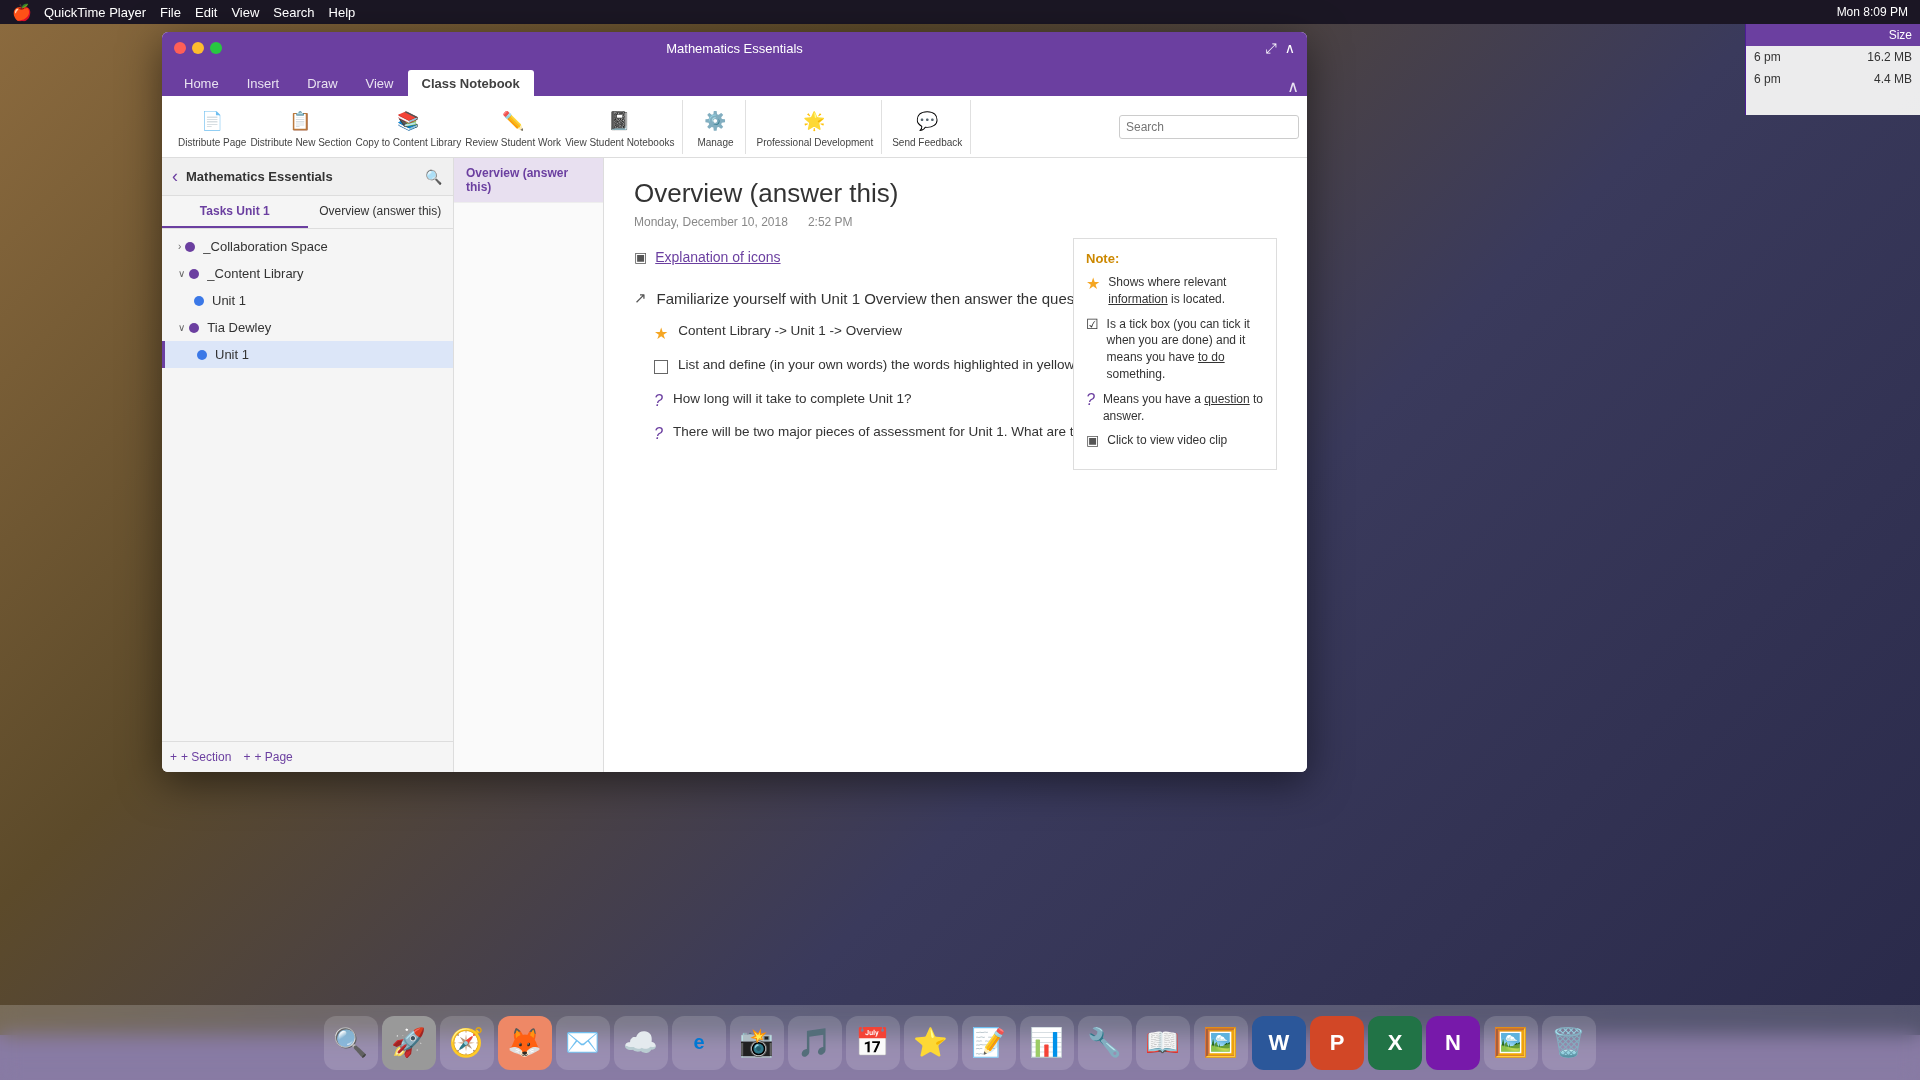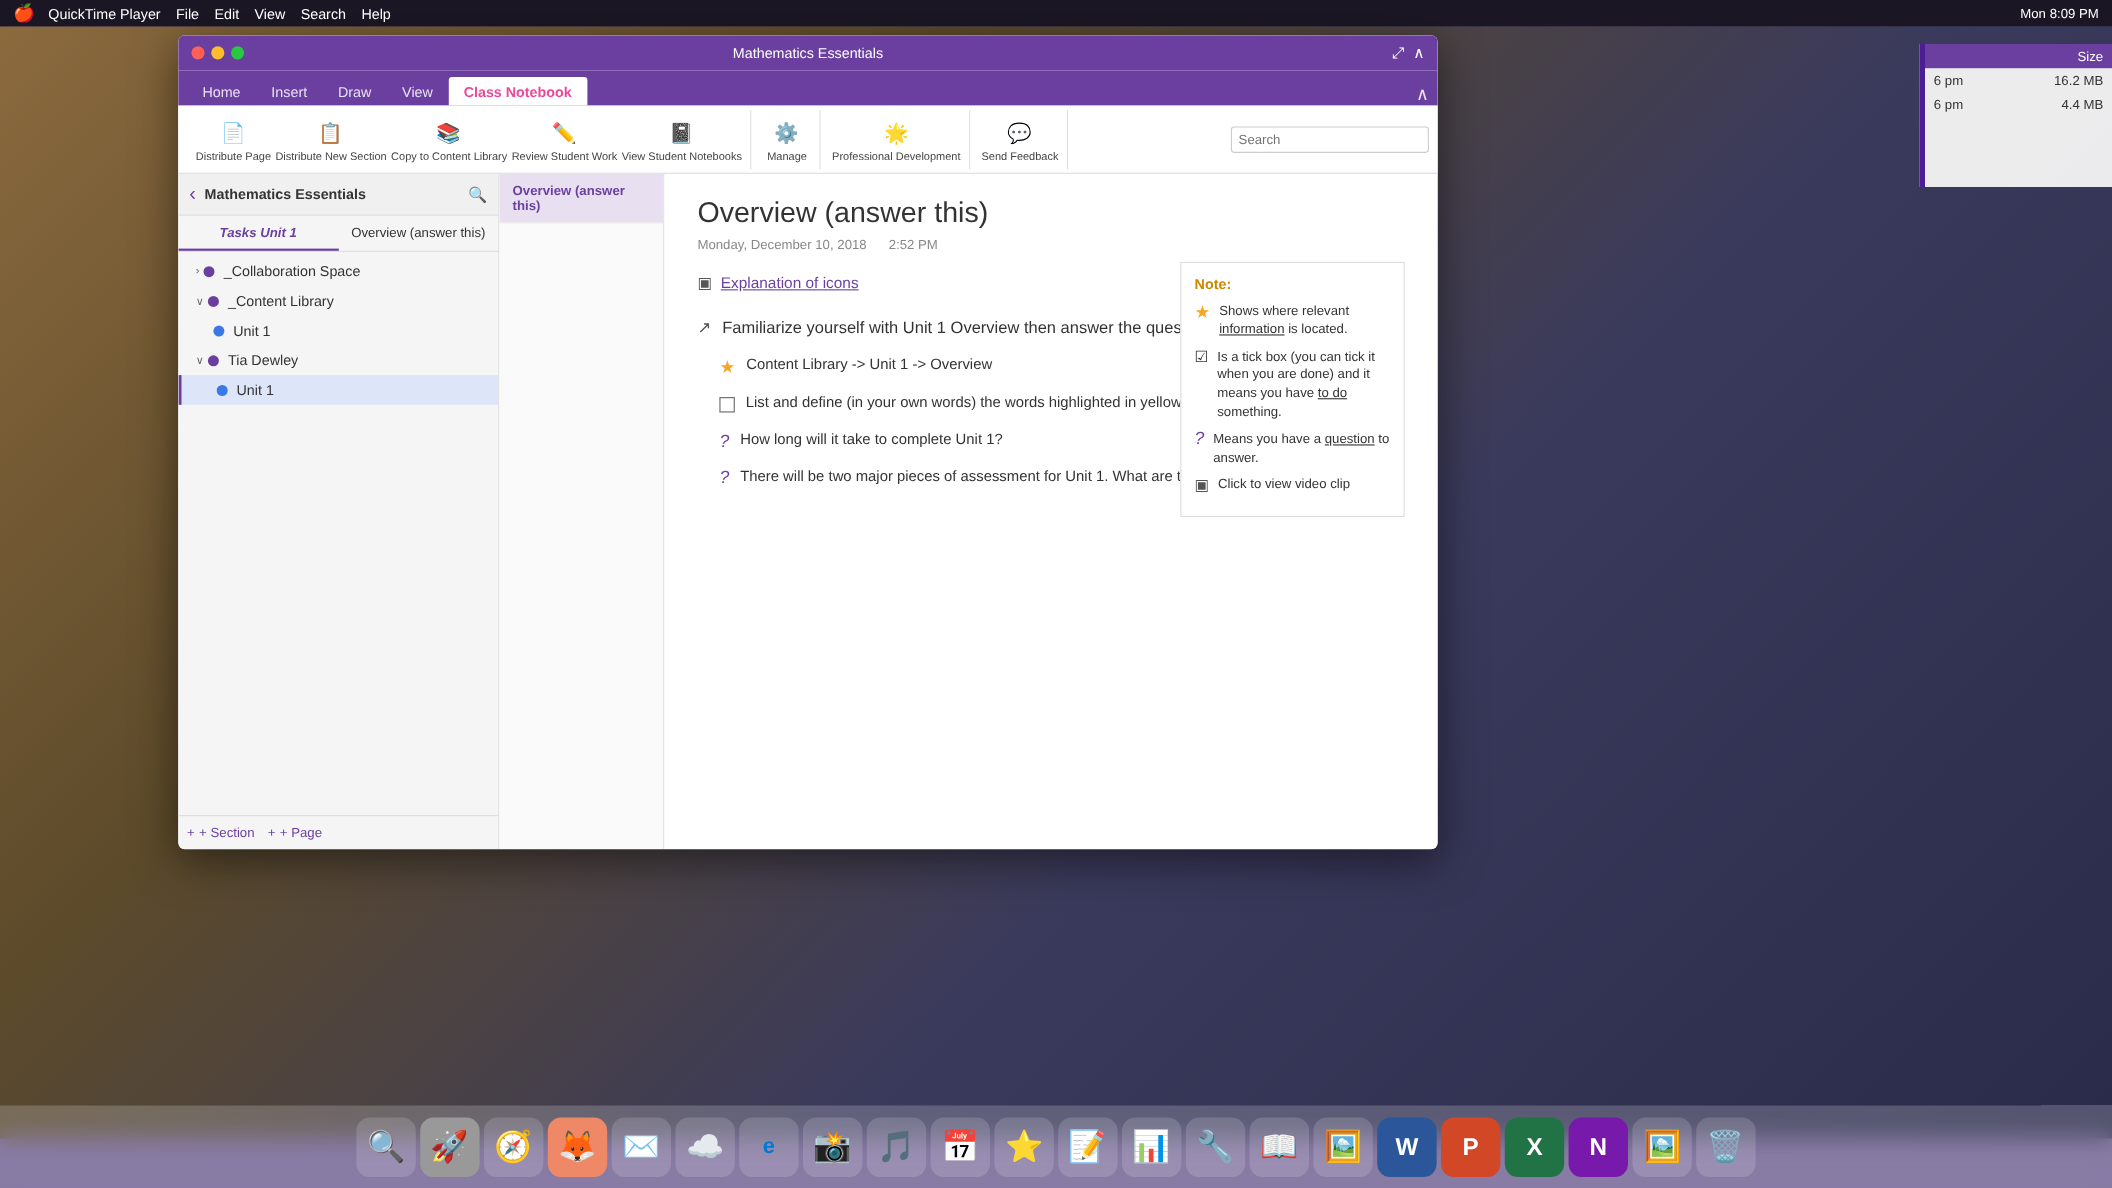--- a/index.html
+++ b/index.html
@@ -89,21 +89,21 @@
       font-size: 13px;
       color: rgba(255,255,255,0.85);
       cursor: pointer;
       border-radius: 3px 3px 0 0;
       height: 26px;
       display: flex;
       align-items: center;
     }
     .ribbon-tab.active {
       background: white;
-      color: #ec4899;
+      color: #404040;
       font-weight: 600;
     }
     .ribbon-tab-spacer { margin-left: auto; display: flex; align-items: center; gap: 8px; }
     .ribbon-collapse { color: rgba(255,255,255,0.85); font-size: 16px; cursor: pointer; }
 
     
     .ribbon-content {
       background: white;
       border-bottom: 1px solid #ddd;
       padding: 4px 8px;
@@ -187,21 +187,20 @@
       text-align: center;
       font-size: 12px;
       cursor: pointer;
       color: #333;
       border-bottom: 2px solid transparent;
     }
     .sidebar-tab.active {
       color: #6b3fa0;
       border-bottom-color: #6b3fa0;
       font-weight: 600;
-      font-style: italic;
     }
 
     
     .sidebar-items { flex: 1; overflow-y: auto; padding: 4px 0; }
     .sidebar-item {
       display: flex;
       align-items: center;
       padding: 6px 8px 6px 16px;
       cursor: pointer;
       font-size: 13px;
@@ -352,26 +351,26 @@
       justify-content: center;
       font-size: 28px;
       cursor: pointer;
       background: rgba(255,255,255,0.15);
       position: relative;
     }
 
     
     .file-side-panel {
       position: absolute;
-      top: 40px;
+      top: 24px;
       right: 0;
       width: 175px;
       background: rgba(245,245,245,0.95);
-      border-left: 5px solid #4c1d95;
-      height: 130px;
+      border-left: 1px solid #4c1d95;
+      height: 91px;
     }
     .file-panel-header {
       background: #6b3fa0;
       color: white;
       font-size: 12px;
       padding: 4px 8px;
       text-align: right;
     }
     .file-panel-row {
       display: flex;

